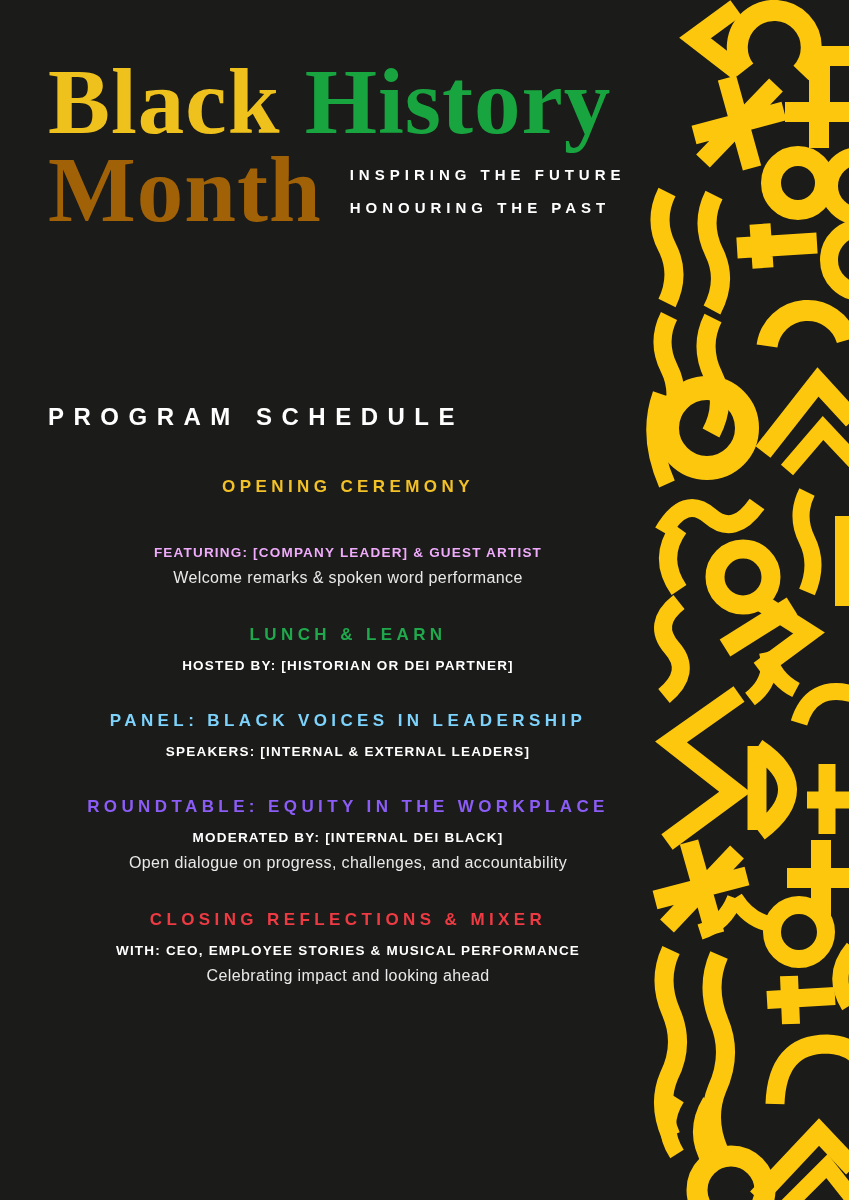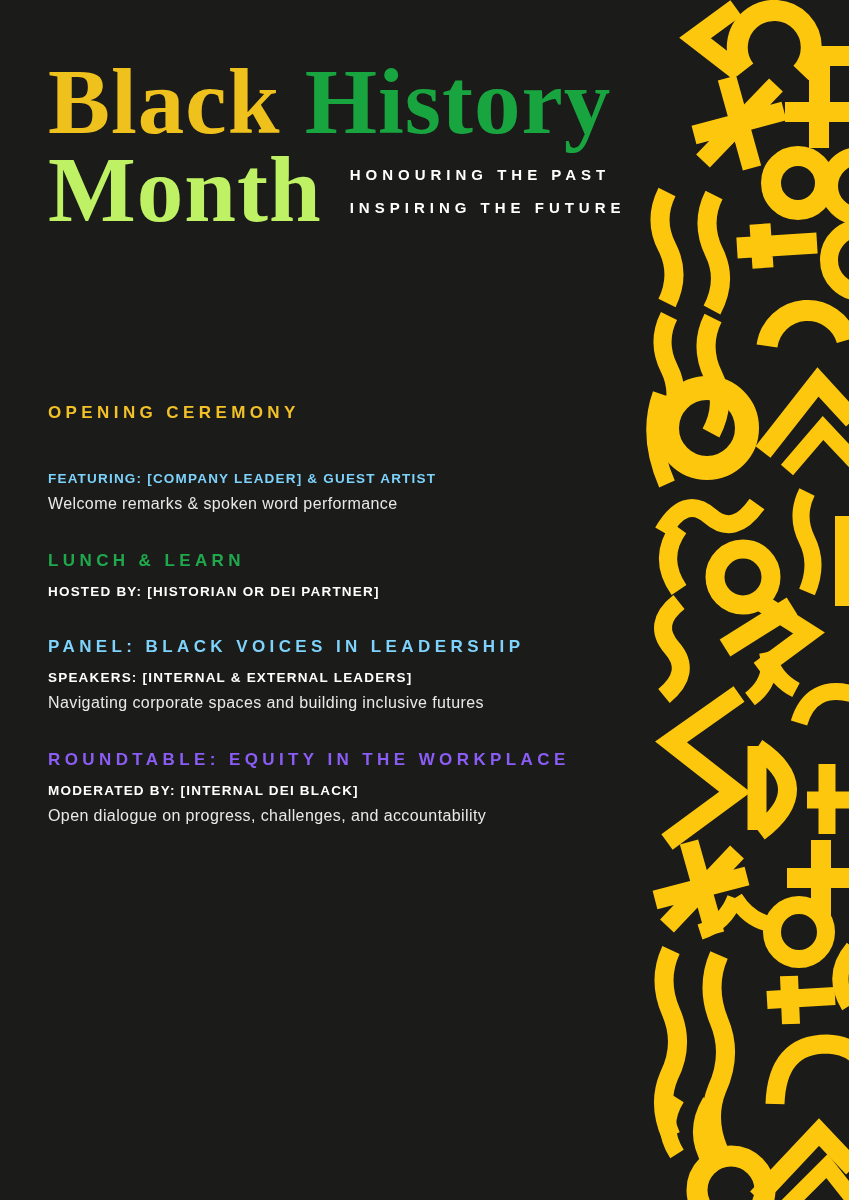--- a/index.html
+++ b/index.html
@@ -27,21 +27,21 @@
     font-size:15px;font-weight:700;letter-spacing:5px;line-height:33px;
     white-space:nowrap;
   }
 
   
   .schedule{position:absolute;left:0;top:403px;width:600px;}
   .schedule-heading{
     font-size:24px;font-weight:800;letter-spacing:9.5px;margin:0 0 46px 0;
     white-space:nowrap;
   }
-  .event{margin-bottom:38px;}
+  .event{margin-bottom:38px;text-align:center;}
   .event-title{
     font-size:17px;font-weight:800;letter-spacing:4.4px;margin:0 0 13px 0;
     white-space:nowrap;
   }
   .event-sub{
     font-size:13.5px;font-weight:700;letter-spacing:1.2px;margin:0 0 9px 0;
     white-space:nowrap;
   }
   .event-desc{
     font-size:16px;font-weight:400;letter-spacing:0.4px;margin:0;
@@ -59,54 +59,59 @@
 <body style="background: rgb(27, 27, 25);">
 
 <div class="content">
 
   <div class="title-block">
     <div class="title-line1">
       <span class="t-black" style="color: rgb(238, 193, 29);">Black</span>
       <span class="t-history" style="color: rgb(24, 165, 63);">History</span>
     </div>
     <div class="title-line2">
-      <span class="t-month" style="color: #bef264;">Month</span>
+      <span class="t-month" style="color: #a16207;">Month</span>
       <div class="tagline">
+        <div style="color: rgb(255, 255, 255);">INSPIRING THE FUTURE</div>
         <div style="color: rgb(255, 255, 255);">HONOURING THE PAST</div>
-        <div style="color: rgb(255, 255, 255);">INSPIRING THE FUTURE</div>
       </div>
     </div>
   </div>
 
   <div class="schedule">
+    <h2 class="schedule-heading" style="color: rgb(255, 255, 255);">PROGRAM SCHEDULE</h2>
 
     <section class="event">
       <h3 class="event-title" style="color: rgb(242, 193, 39);">OPENING CEREMONY</h3>
-      <div class="event-sub" style="color: #7dd3fc; margin-top: 48px;">FEATURING: [COMPANY LEADER] &amp; GUEST ARTIST</div>
+      <div class="event-sub" style="color: #f0abfc; margin-top: 48px;">FEATURING: [COMPANY LEADER] &amp; GUEST ARTIST</div>
       <p class="event-desc" style="color: rgb(233, 233, 233);">Welcome remarks &amp; spoken word performance</p>
     </section>
 
     <section class="event">
       <h3 class="event-title" style="color: rgb(31, 169, 76);">LUNCH &amp; LEARN</h3>
       <div class="event-sub" style="color: rgb(255, 255, 255);">HOSTED BY: [HISTORIAN OR DEI PARTNER]</div>
     </section>
 
     <section class="event">
       <h3 class="event-title" style="color: #7dd3fc;">PANEL: BLACK VOICES IN LEADERSHIP</h3>
       <div class="event-sub" style="color: rgb(255, 255, 255);">SPEAKERS: [INTERNAL &amp; EXTERNAL LEADERS]</div>
-      <p class="event-desc" style="color: rgb(233, 233, 233);">Navigating corporate spaces and building inclusive futures</p>
     </section>
 
 
     <section class="event">
       <h3 class="event-title" style="color: #8b5cf6;">ROUNDTABLE: EQUITY IN THE WORKPLACE</h3>
       <div class="event-sub" style="color: rgb(255, 255, 255);">MODERATED BY: [INTERNAL DEI BLACK]</div>
       <p class="event-desc" style="color: rgb(233, 233, 233);">Open dialogue on progress, challenges, and accountability</p>
     </section>
 
+    <section class="event">
+      <h3 class="event-title" style="color: rgb(238, 58, 67);">CLOSING REFLECTIONS &amp; MIXER</h3>
+      <div class="event-sub" style="color: rgb(255, 255, 255);">WITH: CEO, EMPLOYEE STORIES &amp; MUSICAL PERFORMANCE</div>
+      <p class="event-desc" style="color: rgb(233, 233, 233);">Celebrating impact and looking ahead</p>
+    </section>
   </div>
 </div>
 
 <div class="doodles" style="color: rgb(253, 199, 14);">
   <svg viewBox="0 0 210 1200" aria-hidden="true">
 
     <path d="M97,8 L56,38 L100,72" stroke-width="19"></path>
     <path d="M106,70 A37,37 0 1 1 162,73" stroke-width="21"></path>
     <path d="M181,102 L181,56 L214,56" stroke-width="20"></path>
     <path d="M55,135 L145,111 M88,78 L113,168 M137,85 L64,161" stroke-width="19"></path>

